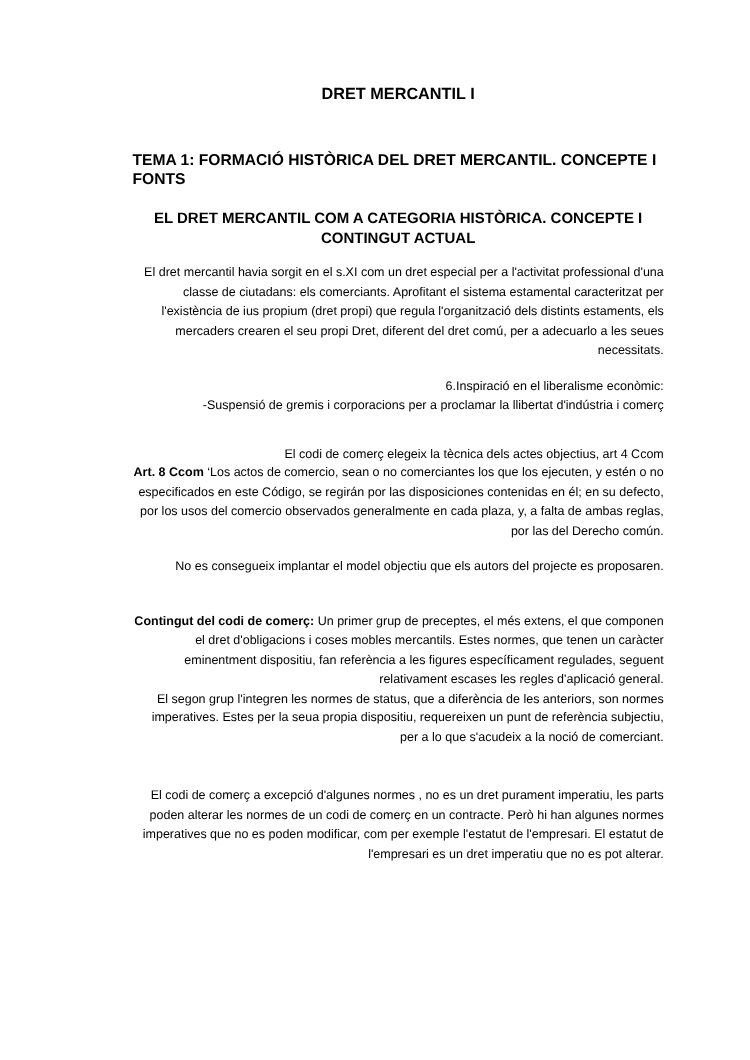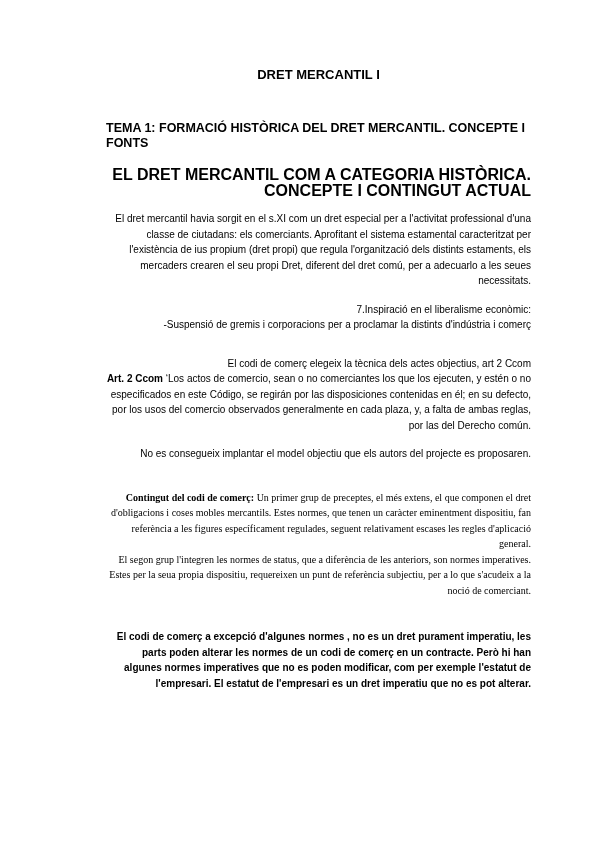--- a/index.html
+++ b/index.html
@@ -23,59 +23,59 @@
   }
   .tema-heading {
     margin: 39px 0 0 0;
     text-align: left;
     font-size: 12.5px;
     font-weight: bold;
     line-height: 15px;
   }
   .section-heading {
     margin: 16px 0 0 0;
-    text-align: right;
-    font-size: 16px;
+    text-align: center;
+    font-size: 12px;
     font-weight: bold;
     line-height: 15.5px;
   }
   .para {
     margin: 13px 0 0 0;
     font-size: 10px;
     font-weight: normal;
     line-height: 15.5px;
     text-align: right;
   }
   .para .line { display: block; }
   .gap-lg { margin-top: 23px; }
-  .gap-xl { margin-top: 28px; font-family: Liberation Serif, serif; }
-  .gap-xxl { margin-top: 31px; font-weight: bold; }
+  .gap-xl { margin-top: 28px; }
+  .gap-xxl { margin-top: 31px; }
   b.lead { font-weight: bold; }
 </style>
 </head>
 <body>
 
 <div class="page">
 
   <h1 class="doc-title">DRET MERCANTIL I</h1>
 
   <h2 class="tema-heading">TEMA 1: FORMACIÓ HISTÒRICA DEL DRET MERCANTIL. CONCEPTE I FONTS</h2>
 
   <h3 class="section-heading">EL DRET MERCANTIL COM A CATEGORIA HISTÒRICA. CONCEPTE I CONTINGUT ACTUAL</h3>
 
   <p class="para">El dret mercantil havia sorgit en el s.XI com un dret especial per a l'activitat professional d'una classe de ciutadans: els comerciants. Aprofitant el sistema estamental caracteritzat per l'existència de ius propium (dret propi) que regula l'organització dels distints estaments, els mercaders crearen el seu propi Dret, diferent del dret comú, per a adecuarlo a les seues necessitats.</p>
 
   <p class="para">
-    <span class="line">7.Inspiració en el liberalisme econòmic:</span>
-    <span class="line">-Suspensió de gremis i corporacions per a proclamar la distints d'indústria i comerç</span>
+    <span class="line">6.Inspiració en el liberalisme econòmic:</span>
+    <span class="line">-Suspensió de gremis i corporacions per a proclamar la llibertat d'indústria i comerç</span>
   </p>
 
   <p class="para gap-lg">
-    <span class="line">El codi de comerç elegeix la tècnica dels actes objectius, art 2 Ccom</span>
-    <span><b class="lead">Art. 2 Ccom</b><span> ‘Los actos de comercio, sean o no comerciantes los que los ejecuten, y estén o no especificados en este Código, se regirán por las disposiciones contenidas en él; en su defecto, por los usos del comercio observados generalmente en cada plaza, y, a falta de ambas reglas, por las del Derecho común.</span></span>
+    <span class="line">El codi de comerç elegeix la tècnica dels actes objectius, art 4 Ccom</span>
+    <span><b class="lead">Art. 8 Ccom</b><span> ‘Los actos de comercio, sean o no comerciantes los que los ejecuten, y estén o no especificados en este Código, se regirán por las disposiciones contenidas en él; en su defecto, por los usos del comercio observados generalmente en cada plaza, y, a falta de ambas reglas, por las del Derecho común.</span></span>
   </p>
 
 
   <p class="para">No es consegueix implantar el model objectiu que els autors del projecte es proposaren.</p>
 
   <p class="para gap-xl">
     <span><b class="lead">Contingut del codi de comerç:</b><span> Un primer grup de preceptes, el més extens, el que componen el dret d'obligacions i coses mobles mercantils. Estes normes, que tenen un caràcter eminentment dispositiu, fan referència a les figures específicament regulades, seguent relativament escases les regles d'aplicació general.</span></span>
     <span class="line">El segon grup l'integren les normes de status, que a diferència de les anteriors, son normes imperatives. Estes per la seua propia dispositiu, requereixen un punt de referència subjectiu, per a lo que s'acudeix a la noció de comerciant.</span>
   </p>
 

